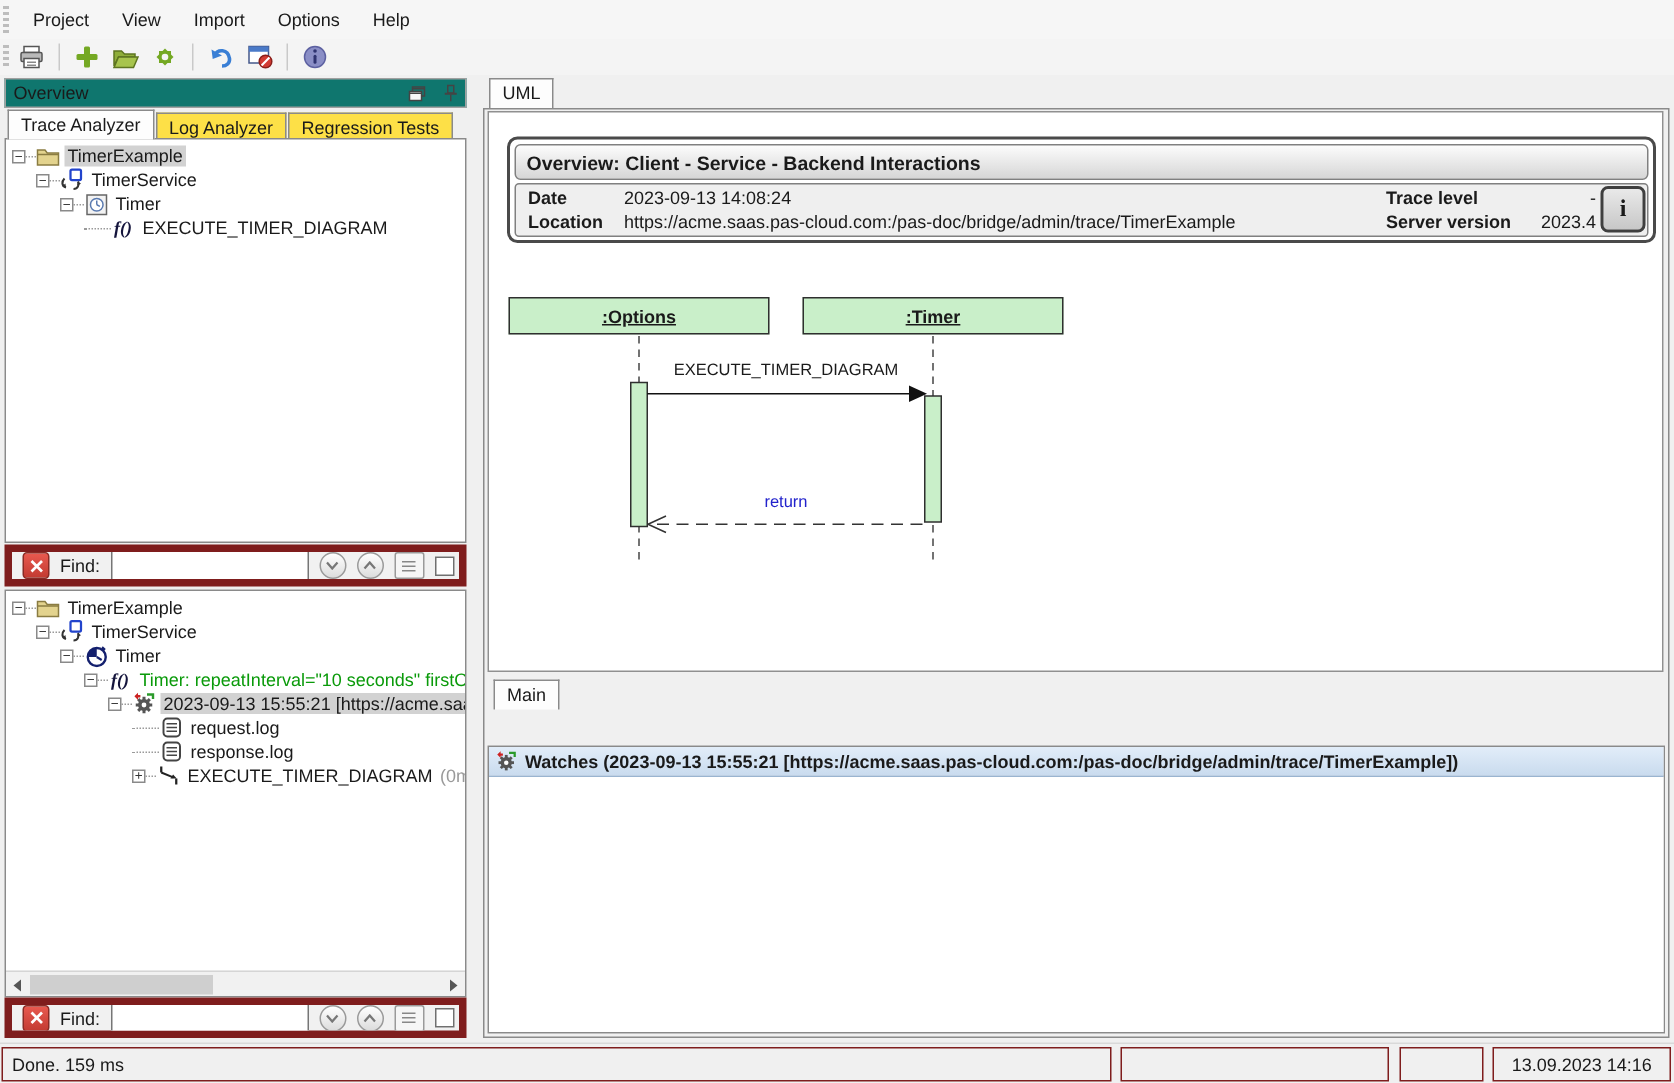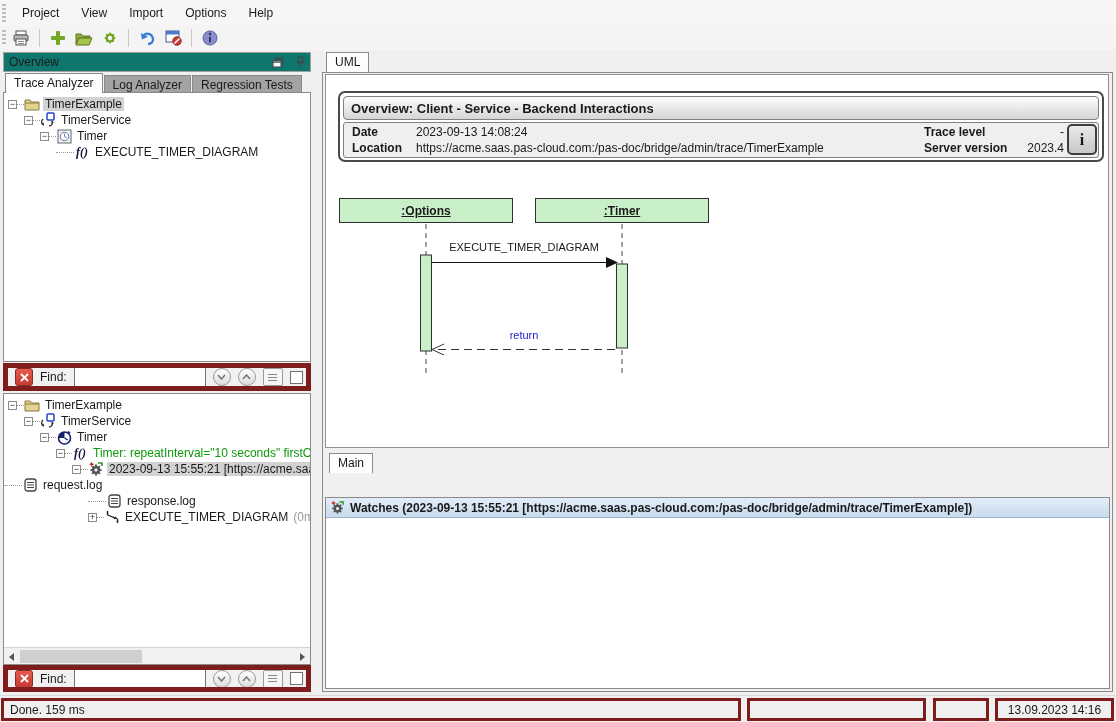--- a/index.html
+++ b/index.html
@@ -16,21 +16,21 @@
   
   #menubar { left:0; top:0; width:1116px; height:26px; background:#f6f6f6; display:flex; align-items:center; padding-left:12px; gap:2px; }
   .menu-item { padding:3px 10px; cursor:default; }
   #toolbar { left:0; top:26px; width:1116px; height:24px; background:#f4f4f4; display:flex; align-items:center; padding-left:10px; gap:4px; }
   .tb-btn { width:22px; height:20px; display:flex; align-items:center; justify-content:center; border-radius:2px; }
   .tb-sep { width:1px; height:18px; background:#c9c9c9; margin:0 3px; }
   
   .dock-title { height:20px; border:1px solid #a0a0a0; background:#0f766e; display:flex; align-items:center; padding:0 5px; }
   .dock-title .spacer { flex:1; }
   .tabbar { display:flex; align-items:flex-end; height:20px; padding-left:2px; }
-  .tab { border:1px solid #8a8a8a; border-bottom:none; background:#a3a3a3; padding:2px 8px 2px 8px; height:18px; margin-right:1px; white-space:nowrap; }
+  .tab { border:1px solid #8a8a8a; border-bottom:none; background:#fde047; padding:2px 8px 2px 8px; height:18px; margin-right:1px; white-space:nowrap; }
   .tab.active { background:#fdfdfd; height:20px; position:relative; z-index:2; }
   .boxed { border:1px solid #8a8a8a; background:#fff; }
   
   .tree { overflow:hidden; position:relative; }
   .tree-row { height:16px; display:flex; align-items:center; white-space:nowrap; }
   .exp { flex:none; width:9px; height:9px; border:1px solid #8a8a8a; background:#fff; display:flex; align-items:center; justify-content:center; font-size:9px; line-height:7px; color:#333; }
   .exp.minus::before { content:"−"; }
   .exp.plus::before { content:"+"; }
   .joint { flex:none; width:7px; height:0; border-top:1px dotted #9a9a9a; }
   .ticon { flex:none; width:16px; height:16px; display:flex; align-items:center; justify-content:center; margin-right:3px; }
@@ -62,21 +62,21 @@
   .info-row { position:absolute; left:8px; height:16px; display:flex; }
   .info-lbl { font-weight:bold; width:64px; }
   .info-lbl2 { font-weight:bold; width:98px; }
   .lifeline-head { position:absolute; top:123px; width:174px; height:25px; background:#c9efc9; border:1px solid #2f2f2f; display:flex; align-items:center; justify-content:center; font-weight:bold; text-decoration:underline; }
   .dlabel { position:absolute; text-align:center; font-size:11px; background:#fff; }
   
   #watches-panel { position:absolute; left:2px; right:2px; top:424px; bottom:2px; border:1px solid #8a8a8a; background:#fff; }
   #watches-header { height:20px; background:linear-gradient(#e2edf9,#c9dbee); border-bottom:1px solid #9ab4d0; display:flex; align-items:center; gap:5px; padding-left:4px; font-weight:bold; }
   
   #statusbar { left:0; top:695px; width:1116px; height:27px; background:#f0f0f0; border-top:1px solid #d9d9d9; }
-  .status-seg { position:absolute; top:2px; height:23px; border:3px solid #7f1d1d; display:flex; align-items:center; padding:4px 6px; }
+  .status-seg { position:absolute; top:2px; height:23px; border:1px solid #7f1d1d; display:flex; align-items:center; padding:4px 6px; }
   svg { display:block; }
 </style>
 </head>
 <body>
 
 <div id="menubar" class="abs">
   <div class="grip"></div>
   <div class="menu-item">Project</div>
   <div class="menu-item">View</div>
   <div class="menu-item">Import</div>
@@ -312,21 +312,21 @@
             <rect x="2.5" y="8" width="11" height="2" fill="#555"></rect>
             <rect x="7" y="3.5" width="2" height="11" fill="#555" transform="rotate(45 8 9)"></rect>
             <rect x="7" y="3.5" width="2" height="11" fill="#555" transform="rotate(-45 8 9)"></rect>
             <circle cx="8" cy="9" r="1.6" fill="#fff"></circle>
             <path d="M2 4 L5 1 L5 3 L7 3 L7 5 L5 5 L5 7 Z" fill="#cc2222" transform="scale(0.8)"></path>
             <path d="M10 2 L14 2 L14 5" fill="none" stroke="#2a9a2a" stroke-width="1.6"></path>
           </svg>
         </span>
       <span class="tlabel selected">2023-09-13 15:55:21 [https://acme.saa</span>
     </div>
-    <div class="tree-row" style="">
+    <div class="tree-row" style="padding-left:84px;">
       <span style="flex:none; width:18px; border-top:1px dotted #9a9a9a;"></span>
       <span class="ticon">
           <svg width="13" height="14" viewBox="0 0 13 14">
             <rect x="1" y="1" width="11" height="12" rx="2.5" fill="#fff" stroke="#444" stroke-width="1.3"></rect>
             <line x1="3" y1="4.5" x2="10" y2="4.5" stroke="#444"></line>
             <line x1="3" y1="7" x2="10" y2="7" stroke="#444"></line>
             <line x1="3" y1="9.5" x2="10" y2="9.5" stroke="#444"></line>
           </svg>
         </span>
       <span class="tlabel">request.log</span>

